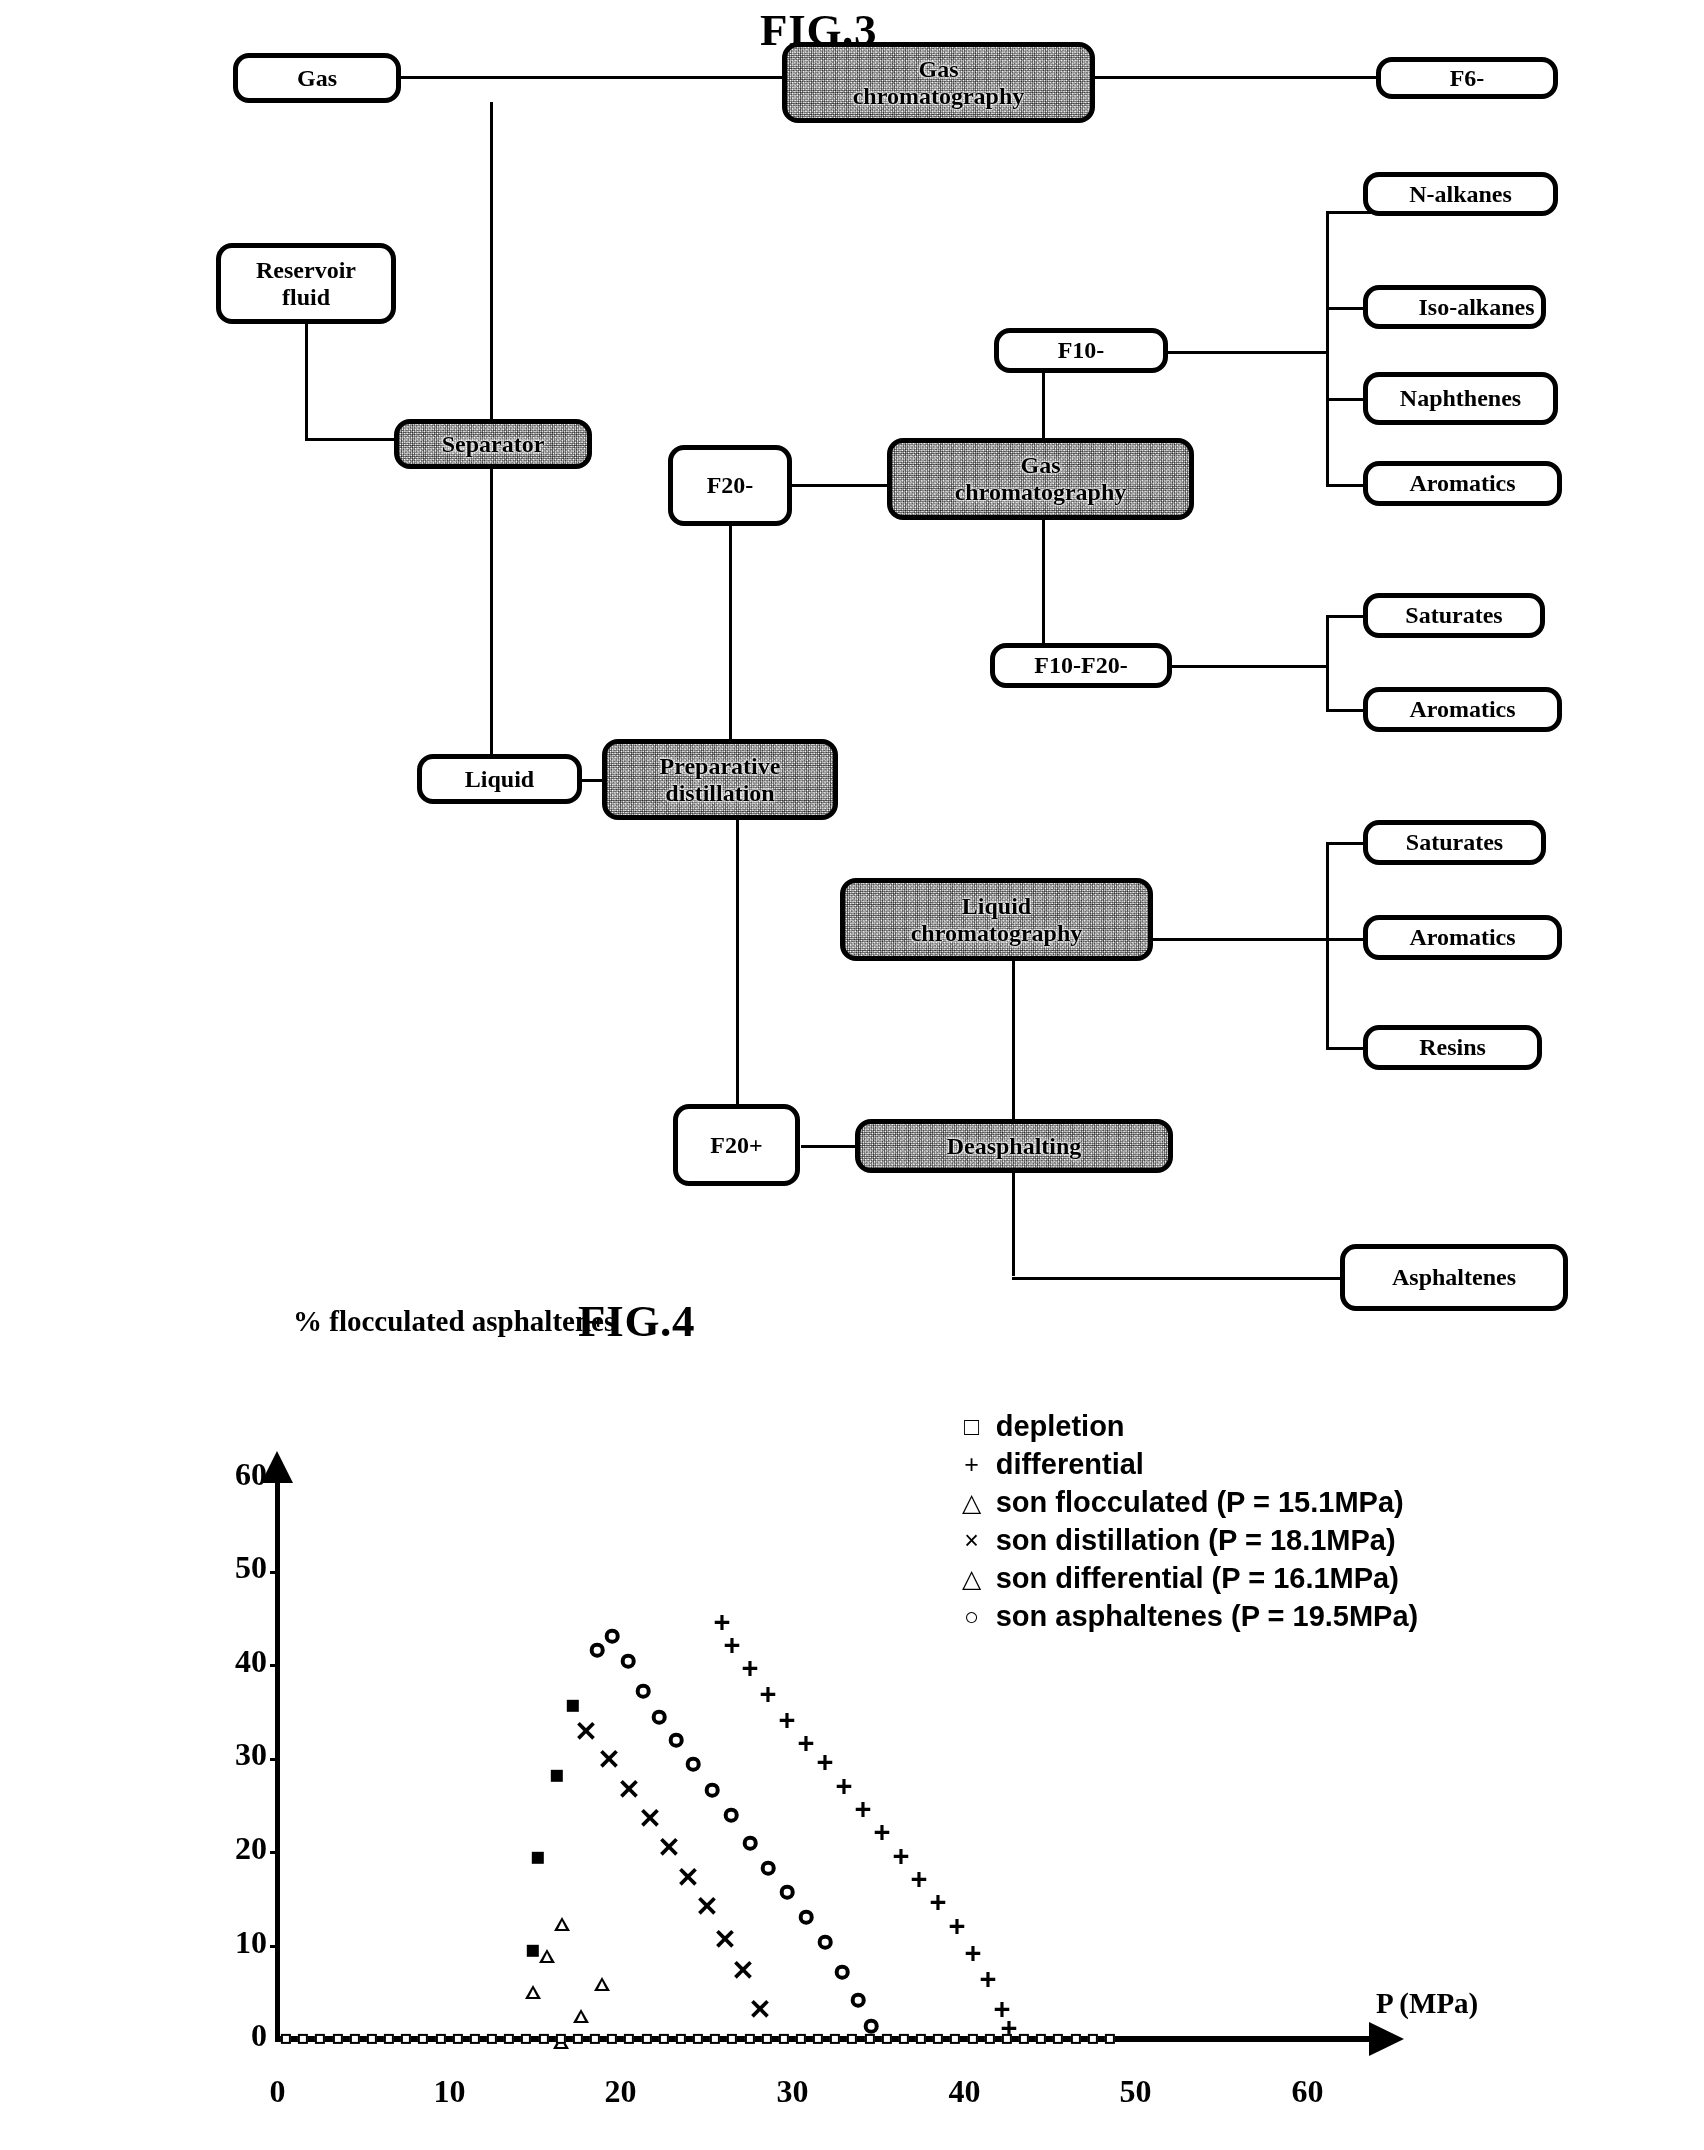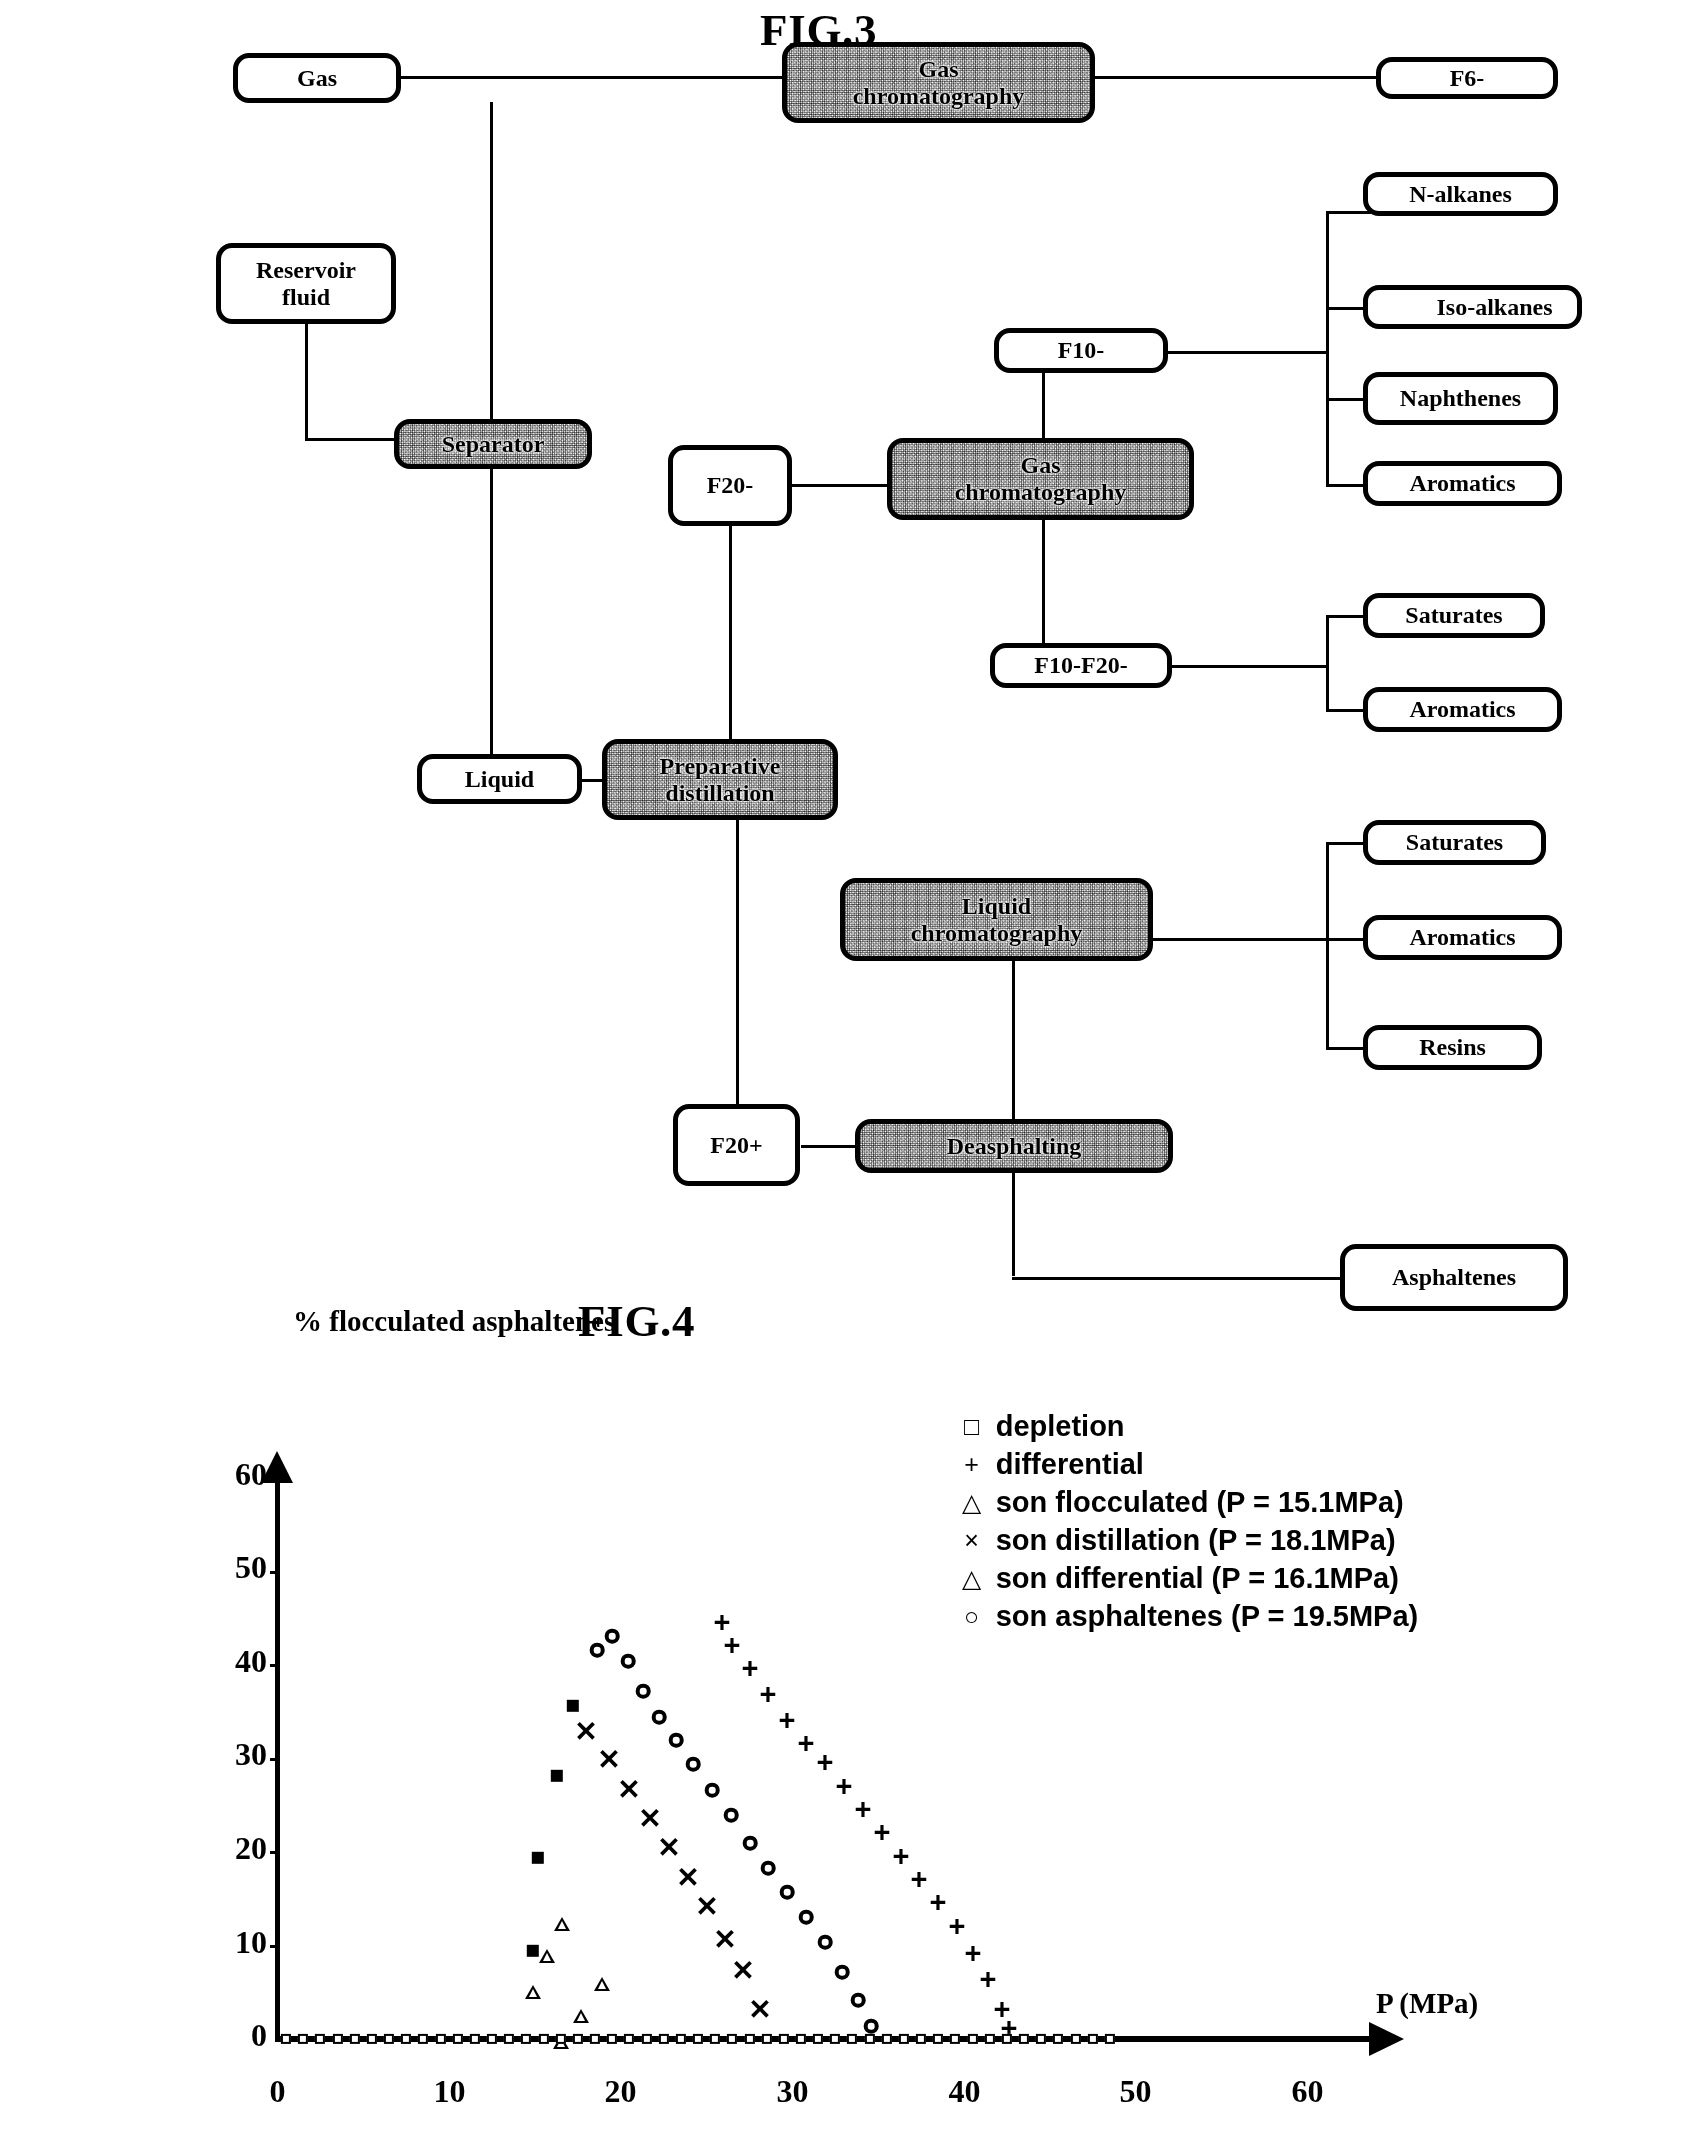--- a/index.html
+++ b/index.html
@@ -102,21 +102,21 @@
     </div>
     <div class="box" style="left: 1376px; top: 57px; width: 182px; height: 42px;">
       <span class="lbl">F6-</span>
     </div>
     <div class="box" style="left: 216px; top: 223px; width: 180px; height: 81px; margin-top: 20px;">
       <span class="lbl">Reservoir<br>fluid</span>
     </div>
     <div class="box" style="left: 1363px; top: 172px; width: 195px; height: 44px;">
       <span class="lbl">N-alkanes</span>
     </div>
-    <div class="box" style="left: 1363px; top: 285px; width: 219px; height: 44px; padding-left: 44px;">
+    <div class="box" style="left: 1363px; top: 285px; width: 183px; height: 44px; padding-left: 44px;">
       <span class="lbl">Iso-alkanes</span>
     </div>
     <div class="box" style="left: 994px; top: 328px; width: 174px; height: 45px;">
       <span class="lbl">F10-</span>
     </div>
     <div class="box" style="left: 1363px; top: 372px; width: 195px; height: 53px; align-items: center;">
       <span class="lbl">Naphthenes</span>
     </div>
     <div class="box shaded" style="left: 394px; top: 419px; width: 198px; height: 50px;">
       <span class="lbl">Separator</span>

